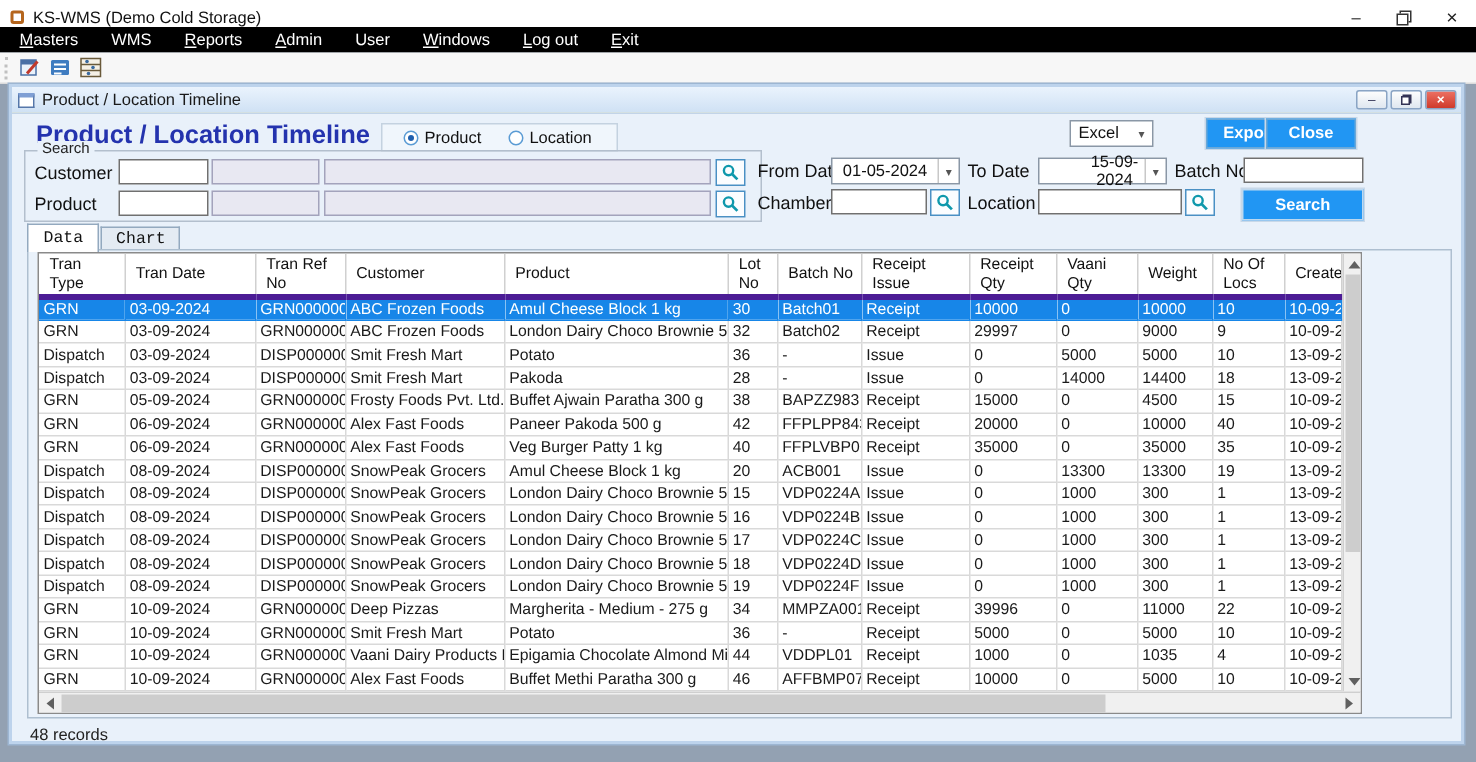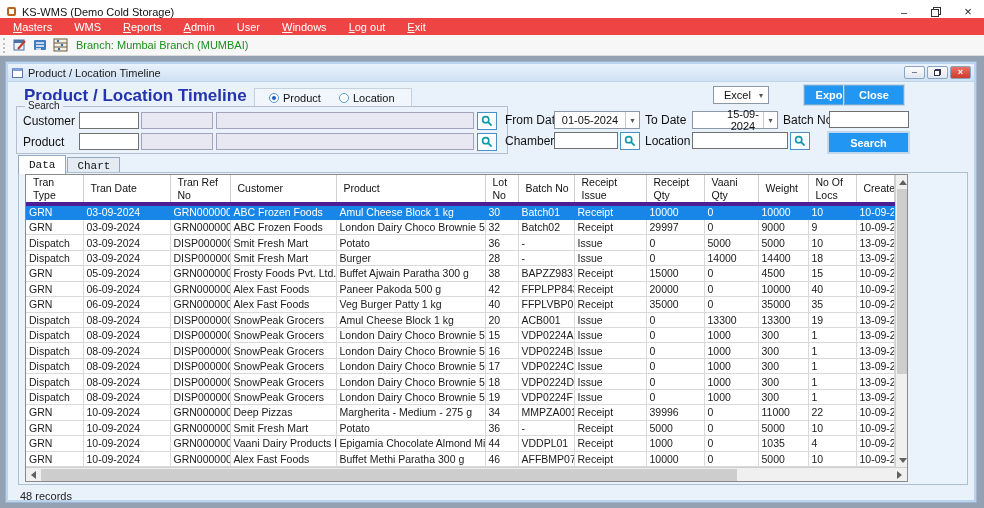--- a/index.html
+++ b/index.html
@@ -8,51 +8,51 @@
 
   
   .titlebar { position:absolute; left:0; top:0; width:984px; height:23px; background:#fff; display:flex; align-items:center; font-size:11px; color:#111; }
   .app-icon { width:9px; height:9px; border:2px solid #b5651d; border-radius:2px; margin:0 6px 0 7px; }
   .win-btns { margin-left:auto; display:flex; height:100%; }
   .win-btn { width:32px; height:100%; display:flex; align-items:center; justify-content:center; font-size:11px; color:#222; }
   .restore-glyph { position:relative; width:10px; height:10px; }
   .restore-glyph::before { content:""; position:absolute; top:0; right:0; width:6px; height:6px; border:1px solid #333; }
   .restore-glyph::after { content:""; position:absolute; bottom:0; left:0; width:6px; height:6px; border:1px solid #333; background:#fff; }
 
-  .menubar { position:absolute; left:0; top:18px; width:984px; height:17px; background:#ef4444; color:#fff; display:flex; align-items:center; font-size:11px; padding-left:2px; }
+  .menubar { position:absolute; left:0; top:18px; width:984px; height:17px; background:#000000; color:#fff; display:flex; align-items:center; font-size:11px; padding-left:2px; }
   .menu-item { padding:0 11px; cursor:default; }
   .menu-item u { text-decoration:underline; }
 
   .toolbar { position:absolute; left:0; top:35px; width:984px; height:21px; background:#f7f7f7; border-bottom:1px solid #dcdcdc; display:flex; align-items:center; font-size:11px; }
   .grip { width:3px; height:15px; border-left:2px dotted #c0c0c0; margin:0 4px 0 3px; }
   .tb-icon { width:16px; height:15px; margin:0 2px; display:flex; align-items:center; justify-content:center; }
   .branch-label { color:#1d8f1d; margin-left:6px; }
 
   
-  .child { position:absolute; left:6px; top:62px; width:970px; height:440px; border:2px solid #bdd3ec; outline:1px solid #9db6d2; background:#fef9c3; }
+  .child { position:absolute; left:6px; top:56px; width:970px; height:440px; border:2px solid #bdd3ec; outline:1px solid #9db6d2; background:#fef9c3; }
   .child-titlebar { height:18px; background:linear-gradient(#eaf3fd,#cfe1f4); border-bottom:1px solid #c2d4e8; display:flex; align-items:center; font-size:11px; color:#1a1a1a; }
   .form-icon { width:11px; height:10px; border:1px solid #5577aa; background:#fff; border-top:3px solid #7f9fd4; margin:0 5px 0 4px; }
   .child-btns { margin-left:auto; display:flex; gap:2px; padding-right:3px; }
   .child-btn { width:21px; height:13px; border:1px solid #8aa4c4; border-radius:2px; background:linear-gradient(#fdfdfd,#dfe7f0); display:flex; align-items:center; justify-content:center; font-size:9px; color:#335; line-height:1; }
   .child-btn.close { background:linear-gradient(#ec7063,#cf3a2b); color:#fff; font-weight:bold; }
   .restore-glyph.sm { width:7px; height:7px; }
   .restore-glyph.sm::before,.restore-glyph.sm::after { width:4px; height:4px; border-color:#335; }
 
   .content { position:relative; height:418px; background:#e9f1fa; font-size:11px; color:#111; }
 
   .heading { position:absolute; left:16px; top:4px; font-size:17px; font-weight:bold; color:#2433ae; }
 
   .radio-panel { position:absolute; left:246px; top:6px; width:158px; height:19px; background:#f0f6fc; border:1px solid #c4d2e0; display:flex; align-items:center; gap:18px; padding-left:14px; }
   .radio-opt { display:flex; align-items:center; gap:4px; }
   .radio { width:10px; height:10px; border-radius:50%; border:1px solid #5a9bd4; background:#fff; }
   .radio.checked { position:relative; }
   .radio.checked::after { content:""; position:absolute; left:2px; top:2px; width:4px; height:4px; border-radius:50%; background:#1f5fae; }
 
   .combo { display:flex; background:#fff; border:1px solid #8a97a6; height:18px; align-items:center; }
-  .combo .val { flex:1; padding-left:10px; }
+  .combo .val { flex:1; padding-left:5px; }
   .combo .arrow { width:14px; text-align:center; color:#555; font-size:8px; }
   .excel-combo { position:absolute; left:705px; top:4px; width:56px; }
 
   .blue-btn { position:absolute; background:#2196f3; color:#fff; font-weight:bold; font-size:11px; border:1px solid #6aa8d8; box-shadow:0 0 0 1px #c8d8e8; display:flex; align-items:center; justify-content:center; }
   .export-btn { left:768px; top:3px; width:58px; height:20px;margin-left:28px; }
   .close-btn  { left:836px; top:3px; width:60px; height:20px; }
   .search-btn { left:820px; top:50px; width:81px; height:21px; border:1px solid #bcd8f0; }
 
   .groupbox { position:absolute; left:8px; top:24px; width:492px; height:48px; border:1px solid #b3bfcd; }
   .groupbox .legend { position:absolute; top:-7px; left:8px; background:#e9f1fa; padding:0 3px; font-size:10px; color:#222; }
@@ -140,21 +140,20 @@
   <span class="tb-icon">
     <svg width="15" height="14" viewBox="0 0 15 14">
         <rect x="1" y="1" width="13" height="12" fill="#f5f0e6" stroke="#6a5a3a"></rect>
         <line x1="1" y1="5" x2="14" y2="5" stroke="#6a5a3a"></line>
         <line x1="1" y1="9" x2="14" y2="9" stroke="#6a5a3a"></line>
         <circle cx="5" cy="3" r="1.2" fill="#3a6aa0"></circle>
         <circle cx="9" cy="7" r="1.2" fill="#3a6aa0"></circle>
         <circle cx="6" cy="11" r="1.2" fill="#3a6aa0"></circle>
       </svg>
   </span>
-  <span class="branch-label">Branch: Mumbai Branch (MUMBAI)</span>
 </div>
 
 <div class="child">
   <div class="child-titlebar">
     <span class="form-icon"></span>
     <span>Product / Location Timeline</span>
     <span class="child-btns">
       <span class="child-btn">–</span>
       <span class="child-btn">
           <span class="restore-glyph sm"></span>
@@ -334,21 +333,21 @@
                   <td>5000</td>
                   <td>5000</td>
                   <td>10</td>
                   <td>13-09-20</td>
                 </tr>
                 <tr>
                   <td>Dispatch</td>
                   <td>03-09-2024</td>
                   <td>DISP00000004</td>
                   <td>Smit Fresh Mart</td>
-                  <td>Burger</td>
+                  <td>Pakoda</td>
                   <td>28</td>
                   <td>-</td>
                   <td>Issue</td>
                   <td>0</td>
                   <td>14000</td>
                   <td>14400</td>
                   <td>18</td>
                   <td>13-09-20</td>
                 </tr>
                 <tr>

